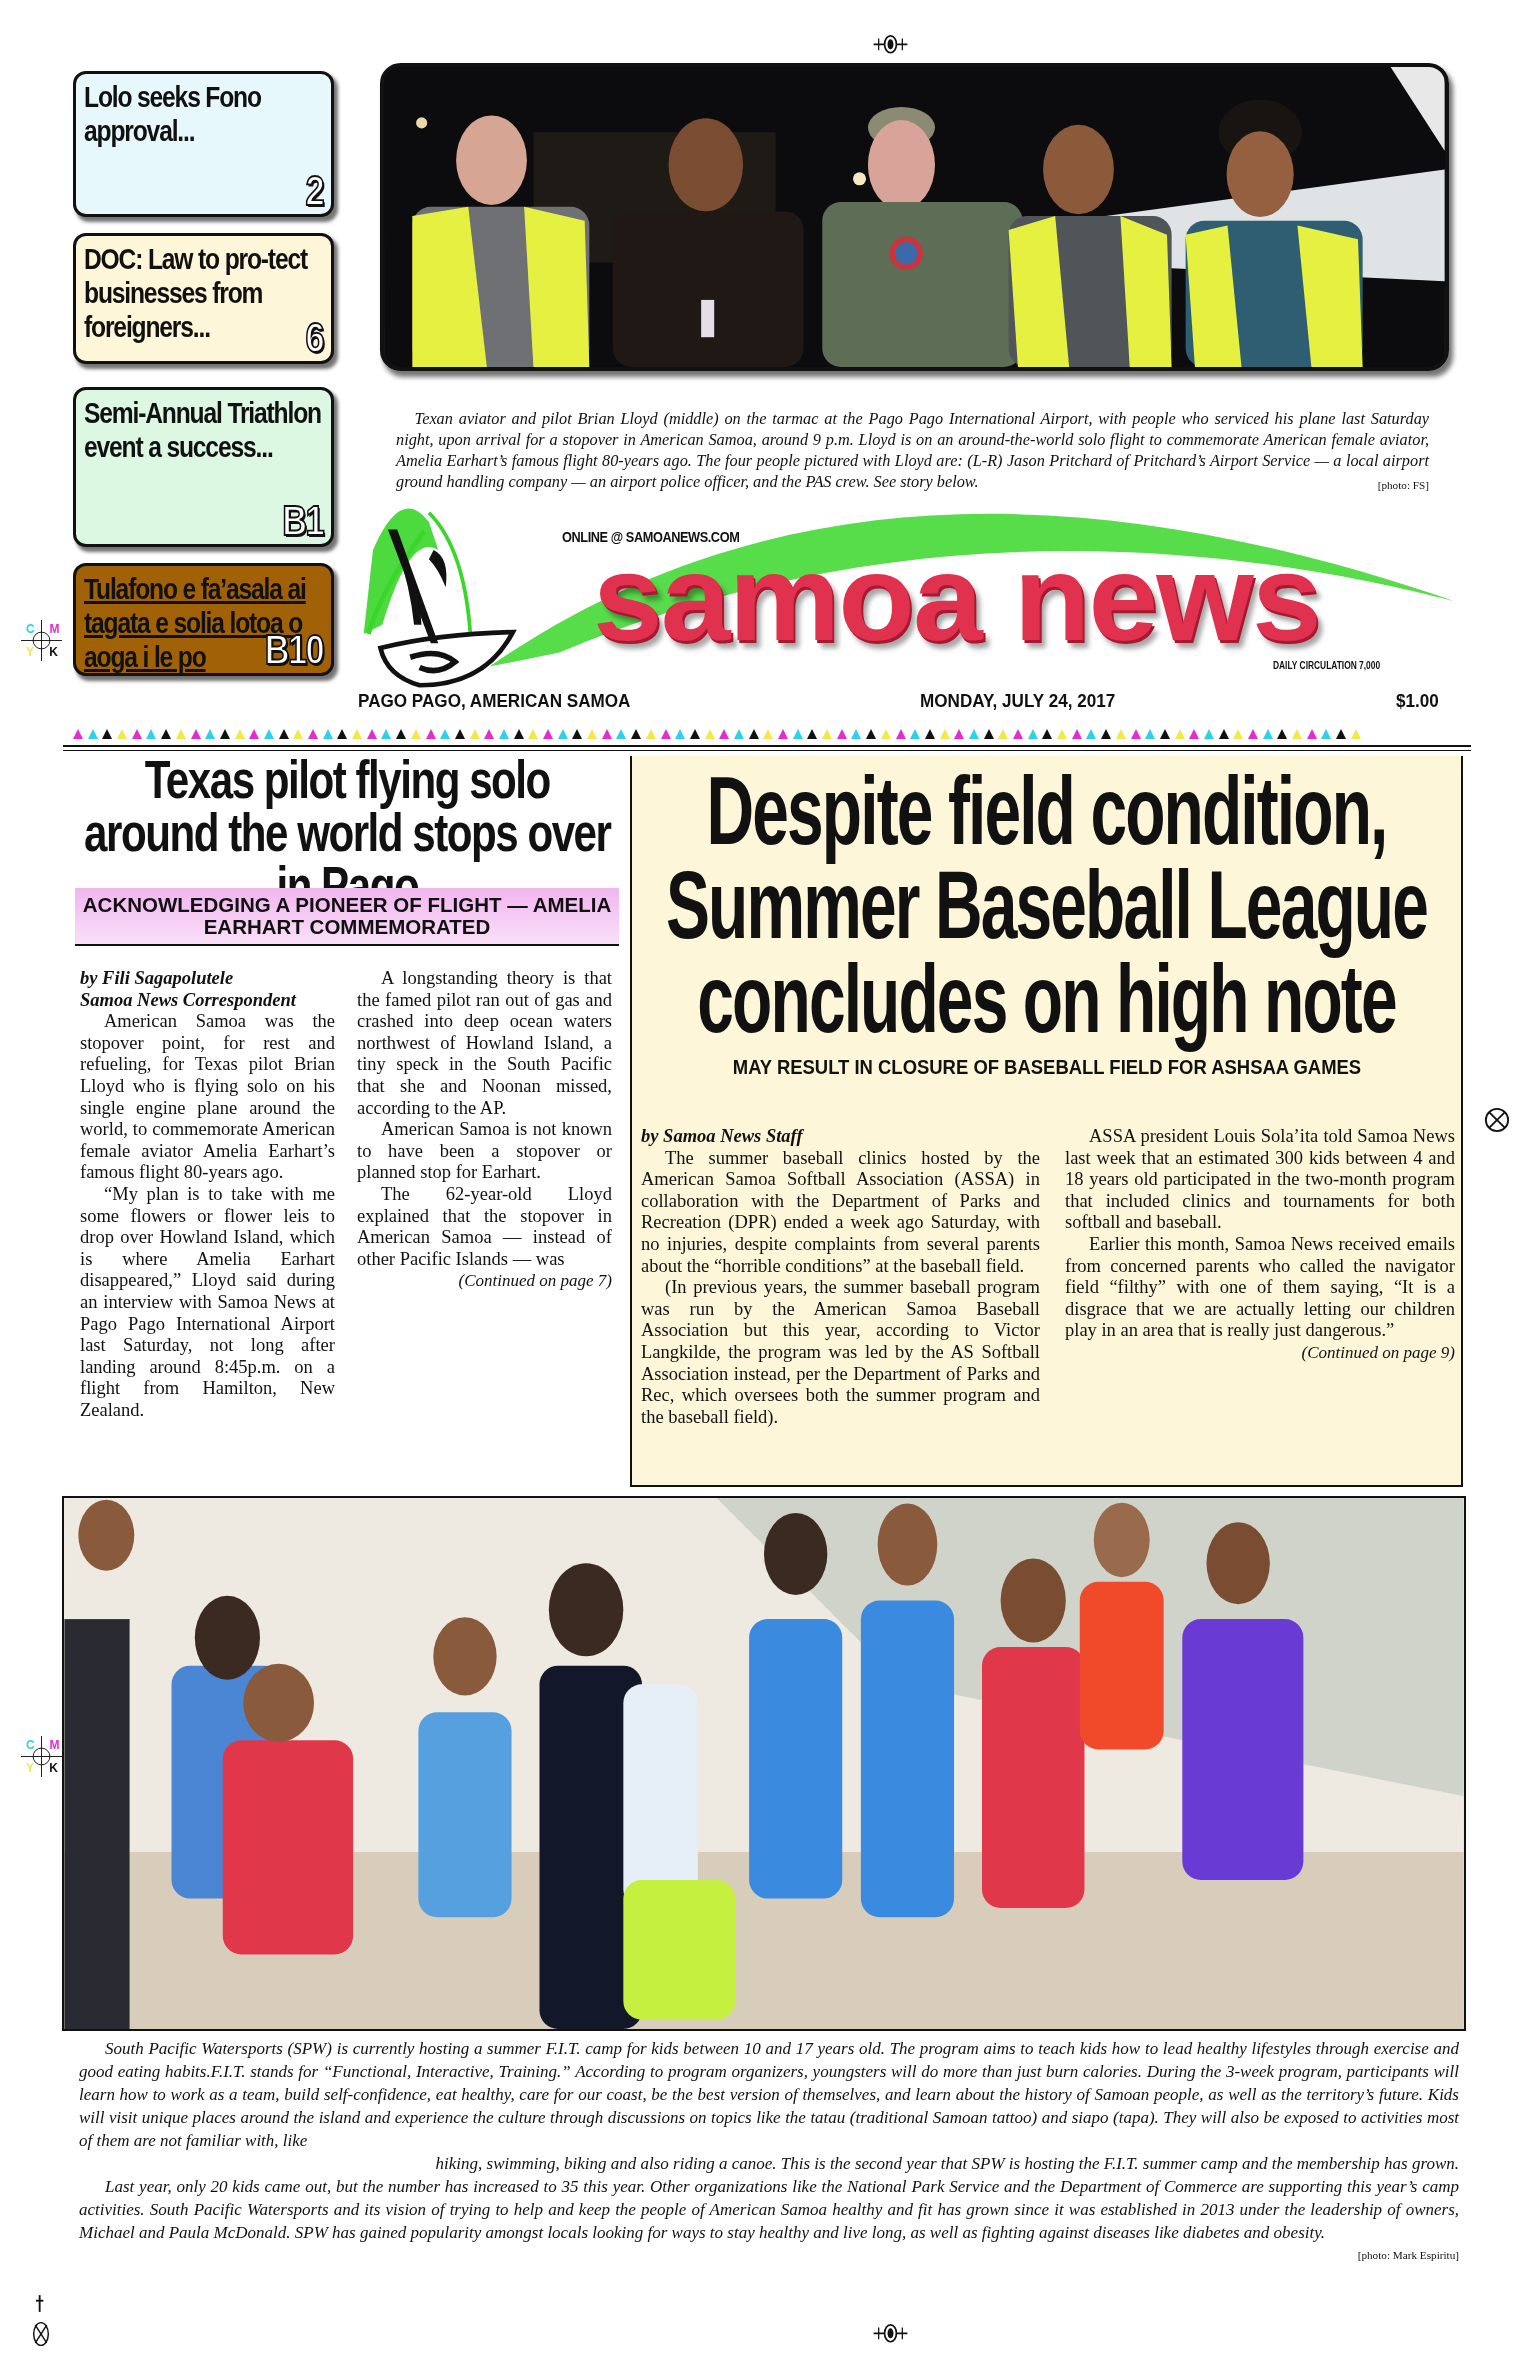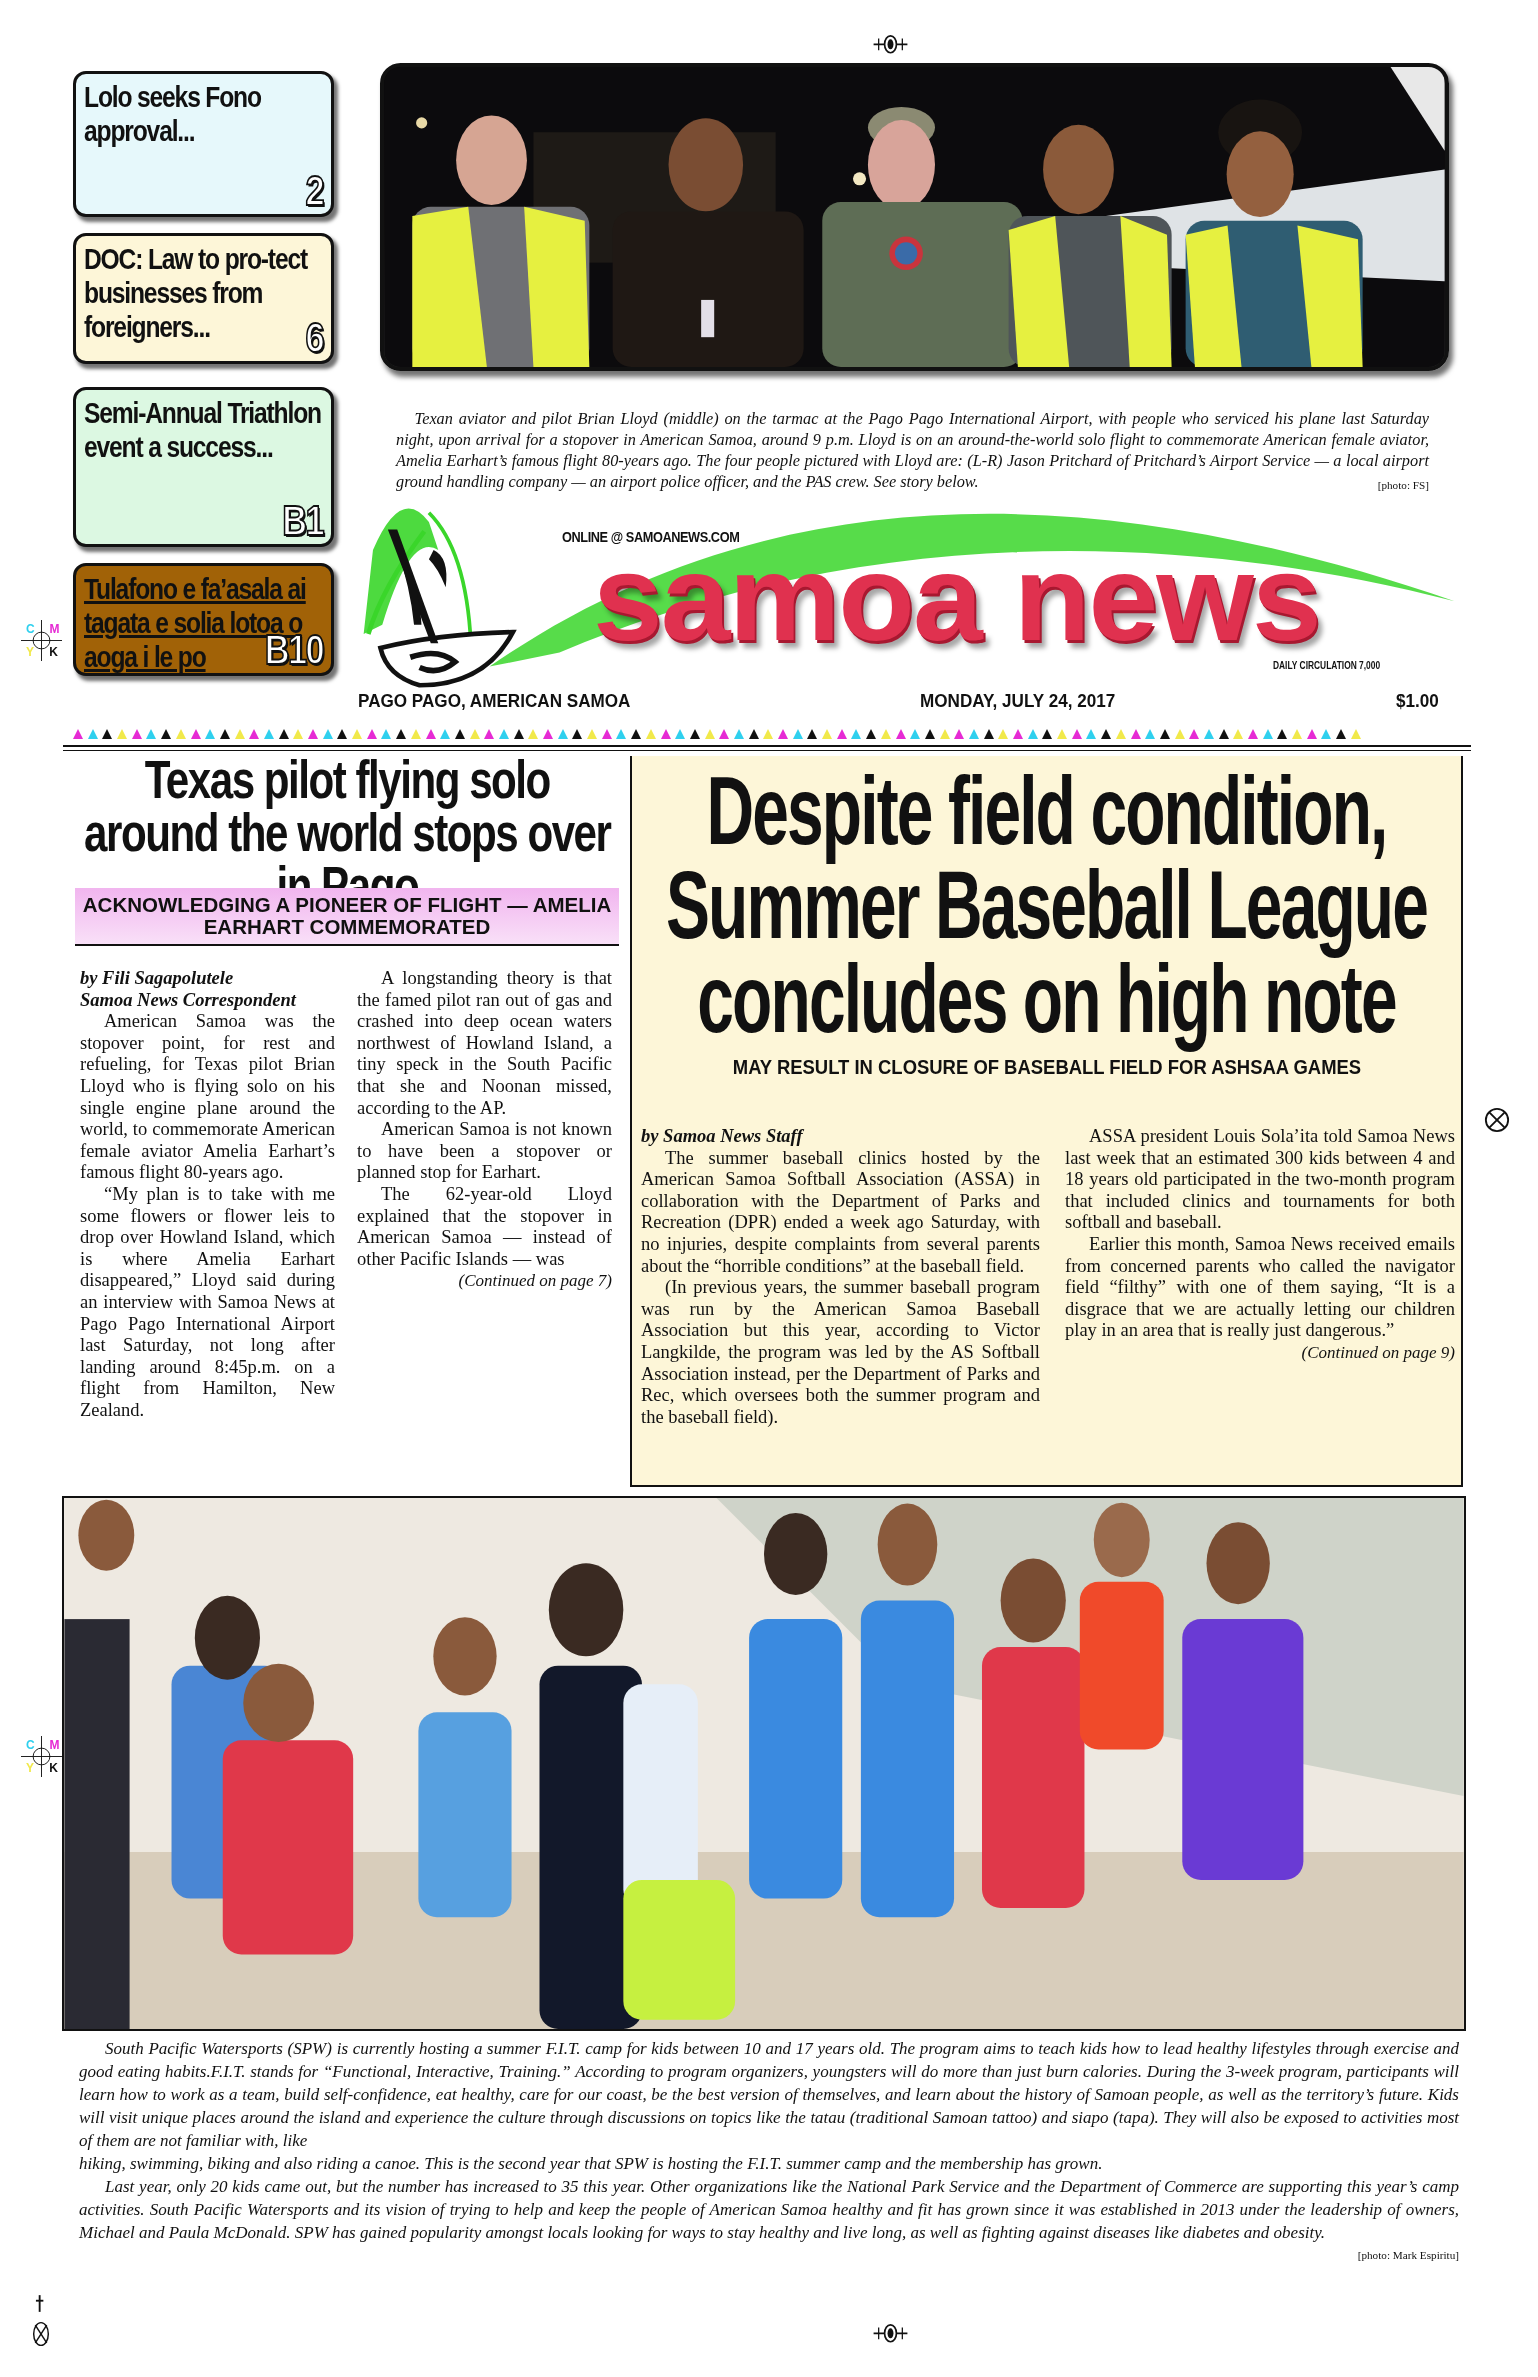--- a/index.html
+++ b/index.html
@@ -47,21 +47,21 @@
   
   .box-right { position:absolute; left:630px; top:756px; width:833px; height:731px; background:#fdf6d8; border-left:2.8px solid #111; border-right:2.8px solid #111; border-bottom:2.8px solid #111; box-sizing:border-box; }
   .hl-right { position:absolute; left:630px; top:764px; width:833px; font-family:"Liberation Sans", sans-serif; font-weight:bold; font-size:97px; line-height:94px; text-align:center; letter-spacing:-2.8px; transform:scaleX(0.68); transform-origin:center top; }
   .hl-right-inner { width:1231px; margin-left:-199px; }
   .deck-right { position:absolute; left:636px; top:1055px; width:822px; text-align:center; font-family:"Liberation Sans", sans-serif; font-weight:bold; font-size:20.5px; transform:scaleX(0.9); transform-origin:center; }
 
   
   .photo-bottom { position:absolute; left:62px; top:1496px; width:1400px; height:531px; border:2.8px solid #111; overflow:hidden; background:linear-gradient(180deg,#f4f1ec 0%,#ece6dc 40%,#d9d0c2 100%); }
   .caption-bottom { position:absolute; left:79px; top:2037px; width:1380px; font-style:italic; font-size:17px; line-height:23px; text-align:justify; }
   .caption-bottom p { margin:0; text-indent:26px; }
-  .caption-bottom .center { text-align:left; text-indent:0; }
+  .caption-bottom .center { text-align:right; text-indent:0; }
 
   .crosshair { position:absolute; width:26px; height:26px; }
 </style>
 </head>
 <body>
 
 <svg class="reg" style="left:872px;top:35px;" width="37" height="20.5" viewBox="0 0 40 22">
   <line x1="0" y1="11" x2="40" y2="11" stroke="#111" stroke-width="2"></line>
   <line x1="6" y1="4" x2="6" y2="18" stroke="#111" stroke-width="1.5"></line>
   <line x1="34" y1="4" x2="34" y2="18" stroke="#111" stroke-width="1.5"></line>

